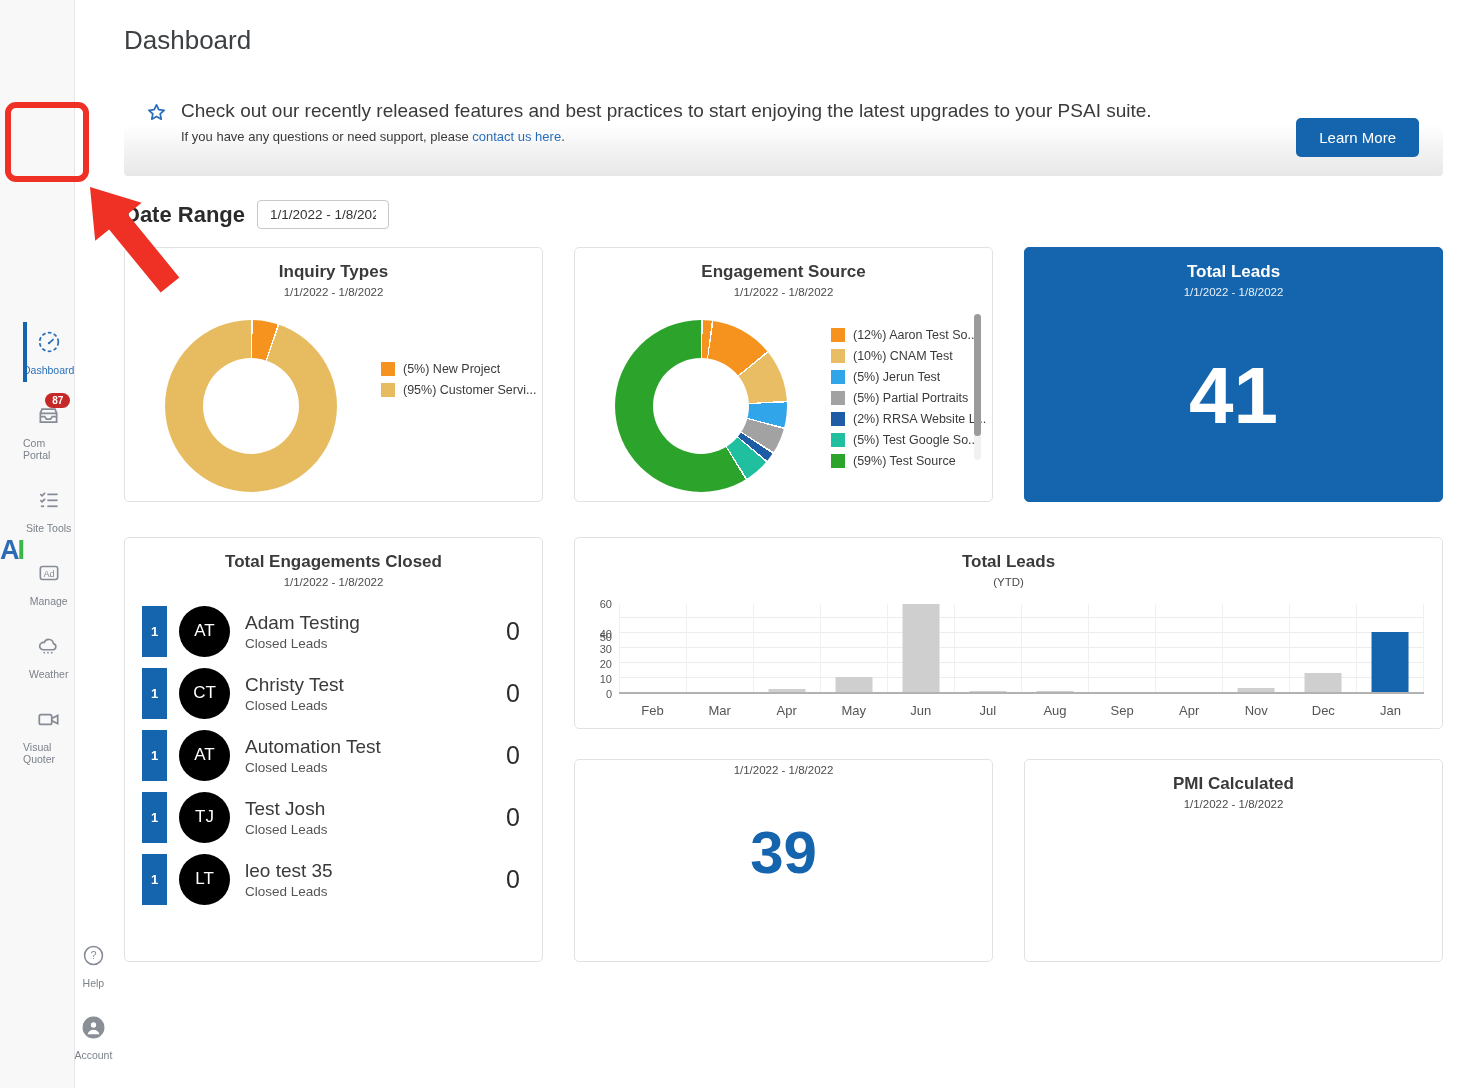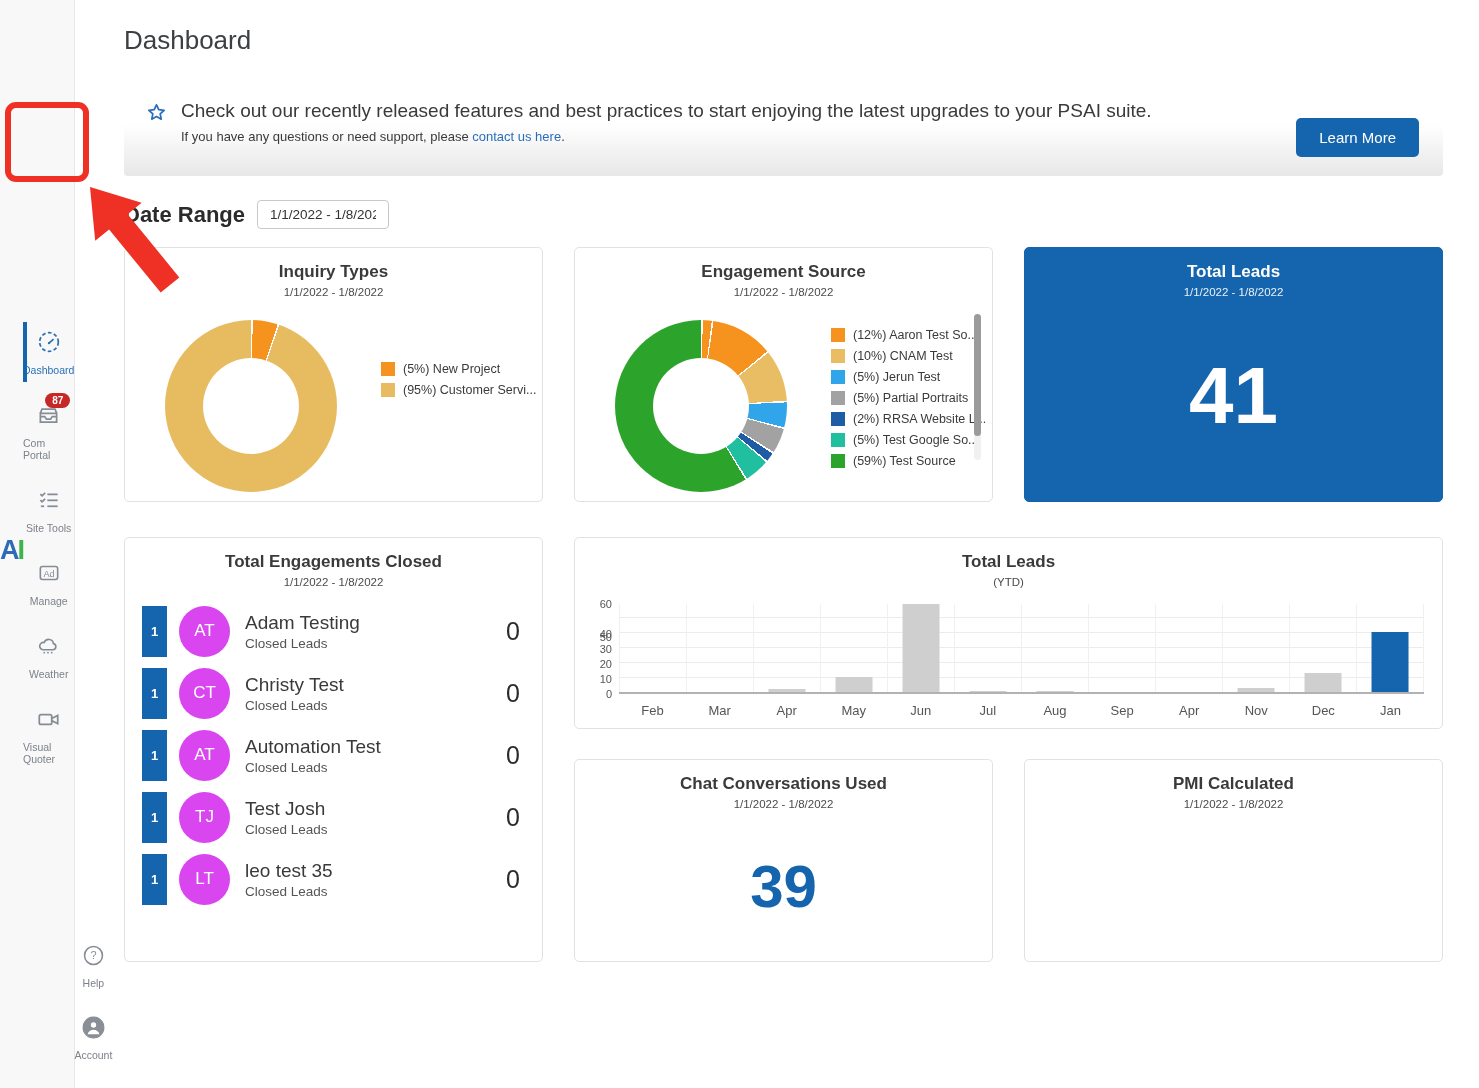--- a/index.html
+++ b/index.html
@@ -66,21 +66,21 @@
   .card.blue { background:#1565AE; border-color:#1565AE; }
   .card.blue .card-title { color:#fff; }
   .card.blue .card-sub { color:#eaf1f8; }
   .big-num { font-size:80px; font-weight:700; color:#fff; text-align:center; margin-top:52px; }
 
   
   .eng-rows { margin-top:12px; }
   .eng-row { display:flex; align-items:center; height:62px; padding:0 22px 0 17px; }
   .rank { width:25px; height:51px; background:#1565AE; color:#fff; display:flex; align-items:center;
     justify-content:center; font-size:13px; font-weight:700; flex:0 0 auto;}
-  .avatar { width:51px; height:51px; border-radius:50%; background:#d946ef; color:#fff; font-size:17px;
+  .avatar { width:51px; height:51px; border-radius:50%; background:#000000; color:#fff; font-size:17px;
     display:flex; align-items:center; justify-content:center; margin-left:12px; flex:0 0 auto;}
   .eng-text { margin-left:15px; flex:1; }
   .eng-name { font-size:19px; color:#3a3a3a; }
   .eng-sub { font-size:13.5px; color:#555; margin-top:2px; }
   .eng-val { font-size:25px; color:#2b2b2b; }
   .show-more { text-align:center; color:#2a6ebb; font-size:14px; margin-top:16px; cursor:pointer; }
 
   
   .bar-wrap { display:flex; padding:0 18px 0 14px; margin-top:16px; }
   .y-axis { width:30px; position:relative; height:90px; flex:0 0 auto; }
@@ -410,21 +410,20 @@
             <div class="xlabel">Sep</div>
             <div class="xlabel">Apr</div>
             <div class="xlabel">Nov</div>
             <div class="xlabel">Dec</div>
             <div class="xlabel">Jan</div>
           </div>
       </div>
 
       <div class="metric-row">
         <div class="card h203">
-          <div class="card-title">Chat Conversations Used</div>
           <div class="card-sub">1/1/2022 - 1/8/2022</div>
           <div class="metric-num">39</div>
         </div>
         <div class="card h203">
           <div class="card-title">PMI Calculated</div>
           <div class="card-sub">1/1/2022 - 1/8/2022</div>
         </div>
       </div>
     </div>
   </div>

